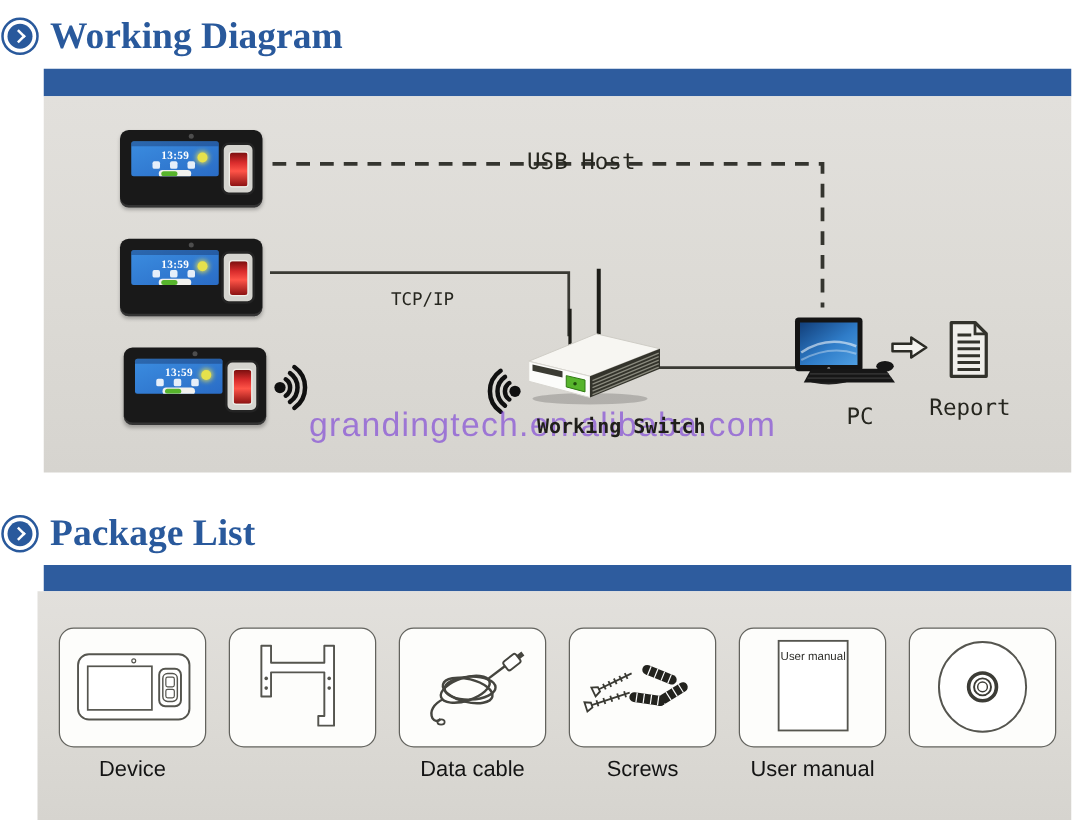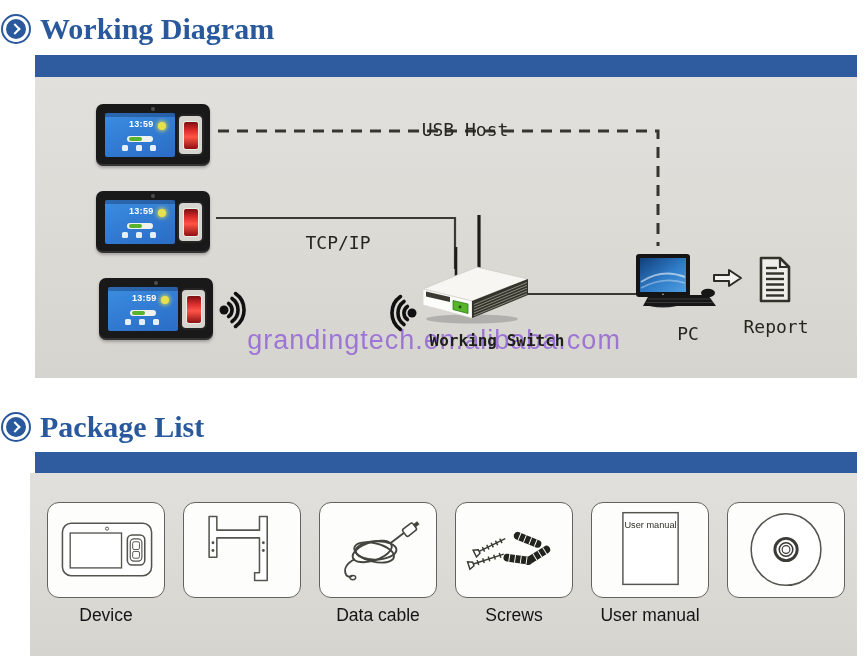--- a/index.html
+++ b/index.html
@@ -20,40 +20,40 @@
 
   .panel{position:absolute;background:linear-gradient(180deg,#e2e0dc 0%,#dcdad5 55%,#d6d4cf 100%);}
   .panel-working{left:35px;top:77px;width:822px;height:301px;}
   .panel-package{left:30px;top:473px;width:827px;height:183px;}
 
   
   .device{position:absolute;width:114px;height:62px;background:#191919;border-radius:7px;
           box-shadow:0 2px 3px rgba(0,0,0,.25), inset 0 -2px 0 rgba(255,255,255,.12);}
   .d1{left:96px;top:104px;} .d2{left:96px;top:191px;} .d3{left:99px;top:278px;}
   .cam{position:absolute;top:3px;left:50%;transform:translateX(-50%);width:4px;height:4px;border-radius:50%;background:#4d4d4d;}
-  .scr{position:absolute;left:9px;top:9px;width:70px;height:44px;border-radius:2px;overflow:hidden;
-       background:linear-gradient(160deg,var(--screen-blue) 0%,#2a6cc6 100%);}
+  .scr{position:absolute;left:9px;top:9px;width:70px;height:28px;border-radius:2px;overflow:hidden;
+       background:linear-gradient(160deg,var(--screen-blue) 0%,#2a6cc6 100%);font-family:Liberation Serif, serif;}
   .scr::before{content:"";position:absolute;top:0;left:0;right:0;height:4px;background:rgba(10,20,60,.3);}
   .time{position:absolute;top:6px;left:24px;color:#fff;font-size:9px;font-weight:700;letter-spacing:.3px;}
   .sun{position:absolute;top:9px;right:9px;width:8px;height:8px;border-radius:50%;
        background:#e6e14c;box-shadow:0 0 4px 1px rgba(235,225,80,.9);}
   .pill{position:absolute;top:23px;left:22px;width:26px;height:6px;border-radius:3px;background:#f1f1ee;}
   .pill::after{content:"";position:absolute;left:2px;top:1px;width:13px;height:4px;border-radius:2px;background:var(--switch-green);}
   .mi{position:absolute;bottom:6px;width:6px;height:6px;border-radius:1.5px;background:rgba(255,255,255,.88);}
   .mi1{left:17px;} .mi2{left:31px;} .mi3{left:45px;}
   .fp{position:absolute;right:6px;top:10px;width:27px;height:42px;border-radius:6px;background:#d5d4cf;
       border:2px solid #242424;box-sizing:border-box;display:flex;align-items:center;justify-content:center;}
   .fp-in{width:14px;height:27px;border-radius:3px;border:1px solid #efeee8;
          background:linear-gradient(180deg,#7c0f0f 0%,#d92c2c 30%,#ff5448 55%,#8c1212 100%);}
 
   
   .dlabel{position:absolute;transform:translateX(-50%);font-family:"DejaVu Sans Mono",monospace;
           color:#26261f;white-space:nowrap;margin-top:13px;}
   .lbl-usb{left:465px;top:106px;font-size:18px;}
-  .lbl-tcp{left:338px;top:219px;font-size:18px;}
+  .lbl-tcp{left:338px;top:219px;font-size:14px;}
   .lbl-switch{left:497px;top:318px;font-size:16px;font-weight:700;color:#1f1f1a;}
   .lbl-pc{left:688px;top:310px;font-size:18px;}
   .lbl-report{left:776px;top:303px;font-size:18px;}
   .watermark{position:absolute;left:434px;top:325px;transform:translateX(-50%);
              font-size:27px;color:#6d28d9;opacity:.55;letter-spacing:1px;white-space:nowrap;}
 
   .abs{position:absolute;}
 
   
   .pkg-item{position:absolute;top:502px;width:118px;height:140px;}

